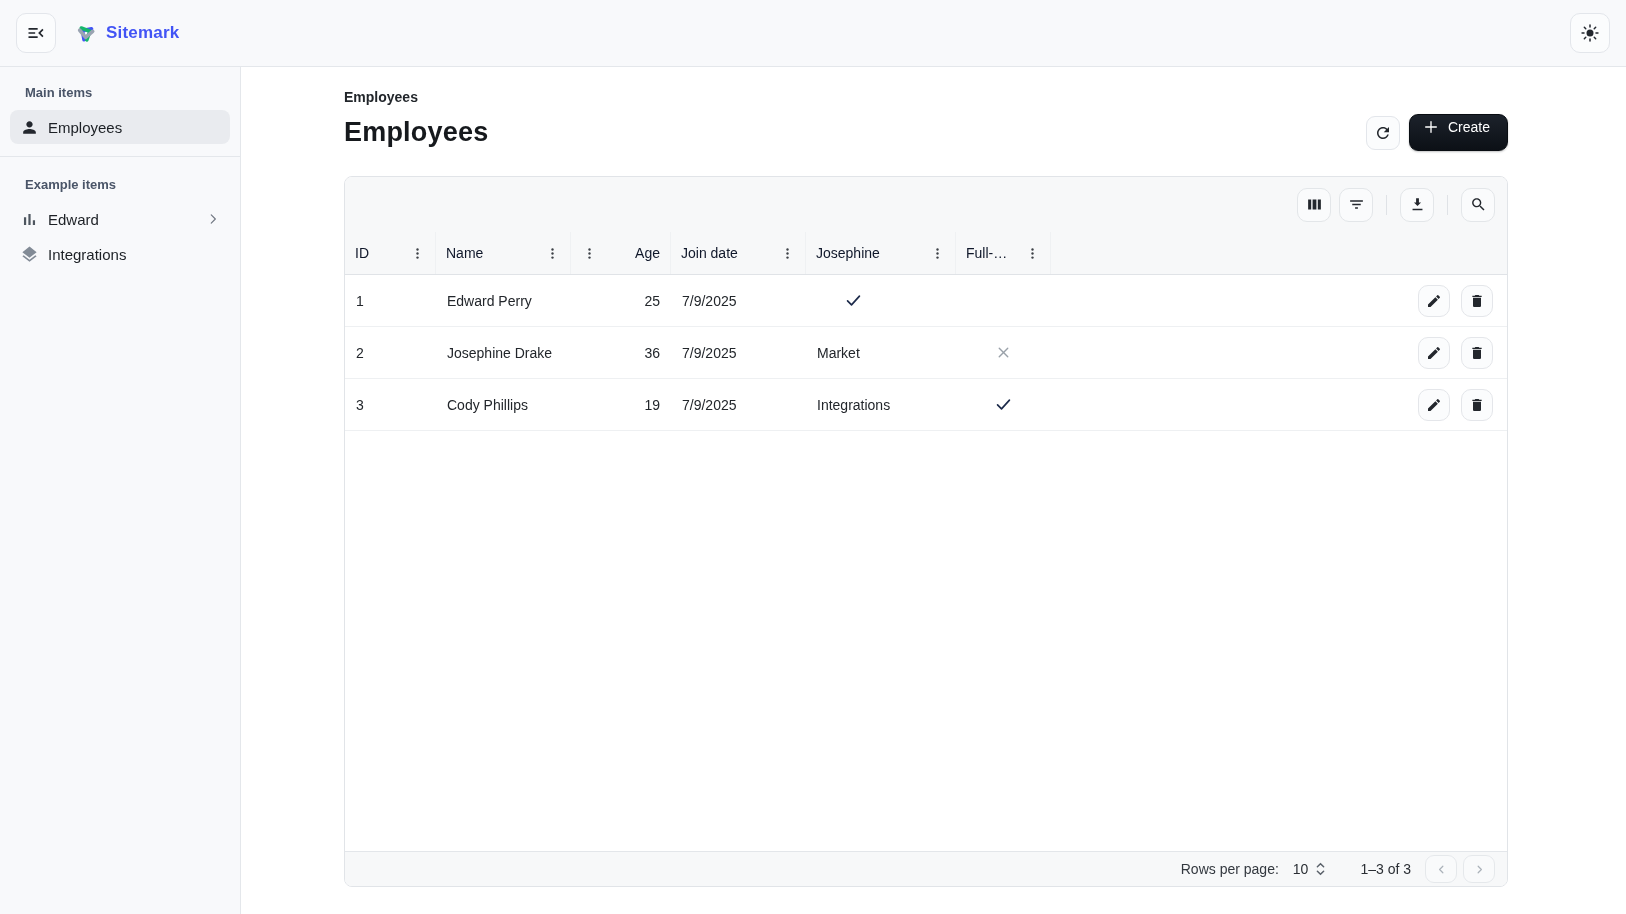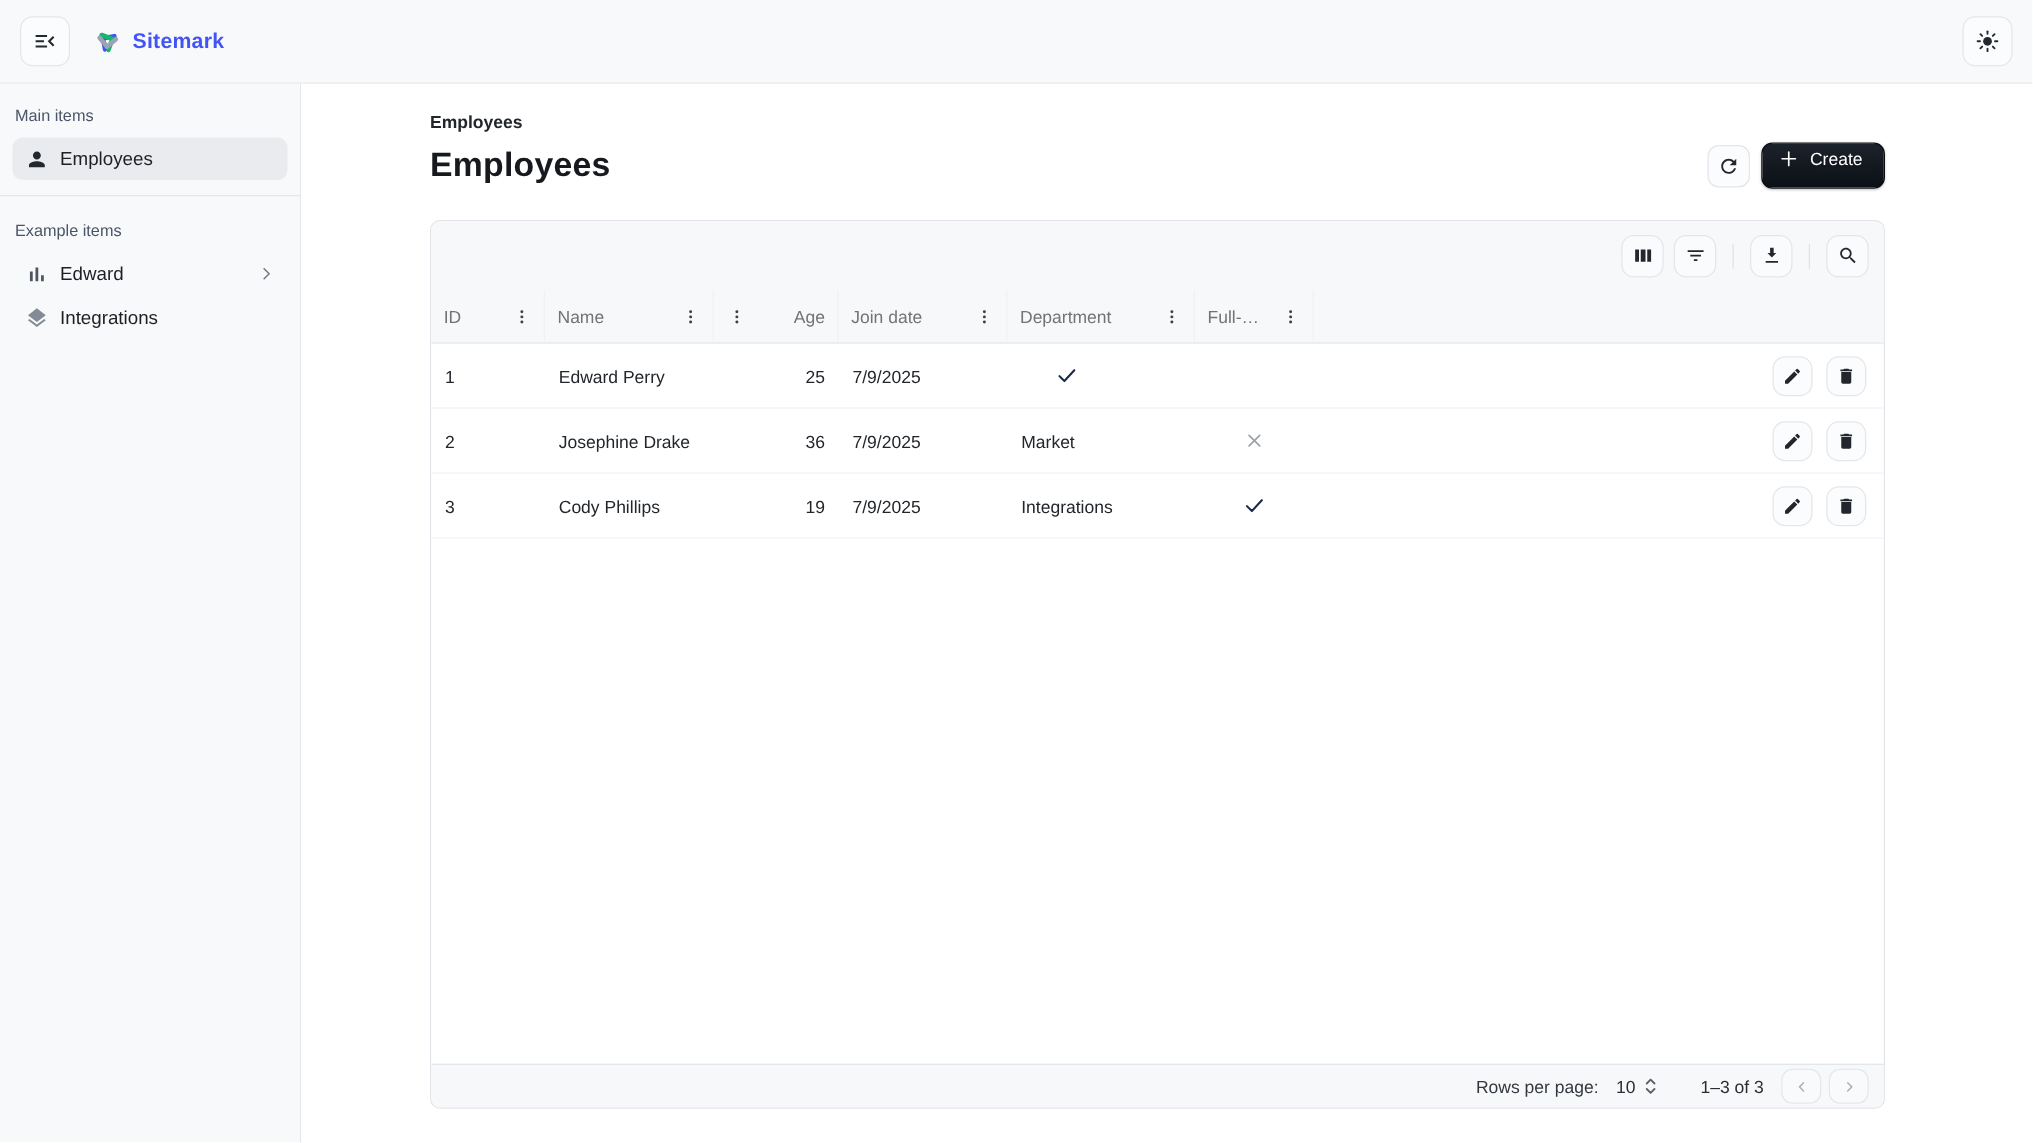--- a/index.html
+++ b/index.html
@@ -17,21 +17,21 @@
   .brand { display:flex; align-items:center; gap:7px; margin-left:17px; }
   .brand-name { font-size:17px; font-weight:700; color:#4254f5; letter-spacing:.2px; }
   .topbar-spacer { flex:1; }
 
   
   .shell { flex:1; display:flex; min-height:0; }
 
   
   .sidebar { width:241px; flex:0 0 241px; background:#f8f9fb; border-right:1px solid #e4e7eb;
              padding-top:10px; }
-  .side-header { font-size:13px; font-weight:400; color:#4a5568; padding:8px 12px 9px; }
+  .side-header { font-size:13px; font-weight:700; color:#4a5568; padding:8px 25px 9px; }
   .side-item { height:34px; margin:1px 10px; padding:0 10px; border-radius:8px;
                display:flex; align-items:center; gap:9px; font-size:15px; color:#1c2025;
                cursor:pointer; }
   .side-item.selected { background:#e9ebef; }
   .side-item .grow { flex:1; }
   .side-divider { border:none; border-top:1px solid #e4e7eb; margin:12px 0; }
 
   
   .content { flex:1; background:#fff; min-width:0; }
   .content-inner { width:1164px; margin-left:103px; }
@@ -51,21 +51,21 @@
           background:#fff; display:flex; flex-direction:column; overflow:hidden; }
   .grid-toolbar { height:55px; background:#f7f8f9; display:flex; align-items:center;
                   justify-content:flex-end; padding:0 12px; gap:8px; flex:0 0 auto; }
   .tb-btn { width:34px; height:34px; border:1px solid #e3e6e9; background:#fafbfc;
             border-radius:10px; display:flex; align-items:center; justify-content:center; cursor:pointer; }
   .tb-divider { width:1px; height:20px; background:#dfe2e6; margin:0 5px; }
 
   .grid-header { height:43px; background:#f7f8f9; border-bottom:1px solid #e0e3e7;
                  display:flex; flex:0 0 auto; }
   .hcell { display:flex; align-items:center; padding:0 10px; font-size:14px; font-weight:500;
-           color:#737373; border-right:1px solid #eff1f3; cursor:pointer; }
+           color:#0f172a; border-right:1px solid #eff1f3; cursor:pointer; }
   .hcell:last-child { border-right:none; }
   .hcell .grow { flex:1; }
   .kebab { width:16px; height:16px; display:flex; align-items:center; justify-content:center; cursor:pointer; }
 
   .c-id{width:91px;} .c-name{width:135px;} .c-age{width:100px;} .c-join{width:135px;}
   .c-dept{width:150px;} .c-full{width:95px;} .c-actions{flex:1;}
 
   .row { height:52px; display:flex; border-bottom:1px solid #eef0f2; background:#fff; cursor:pointer; }
   .cell { display:flex; align-items:center; padding:0 11px; font-size:14px; color:#22262b; }
   .cell.right { justify-content:flex-end; }
@@ -275,21 +275,21 @@
               <span class="grow"></span>
               <span class="kebab">
                 <svg width="15" height="15" viewBox="0 0 24 24" fill="#3c4147">
                     <circle cx="12" cy="5.5" r="1.9"></circle>
                     <circle cx="12" cy="12" r="1.9"></circle>
                     <circle cx="12" cy="18.5" r="1.9"></circle>
                   </svg>
               </span>
             </div>
             <div class="hcell c-dept">
-              <span>Department</span>
+              <span>Josephine</span>
               <span class="grow"></span>
               <span class="kebab">
                 <svg width="15" height="15" viewBox="0 0 24 24" fill="#3c4147">
                     <circle cx="12" cy="5.5" r="1.9"></circle>
                     <circle cx="12" cy="12" r="1.9"></circle>
                     <circle cx="12" cy="18.5" r="1.9"></circle>
                   </svg>
               </span>
             </div>
             <div class="hcell c-full">

